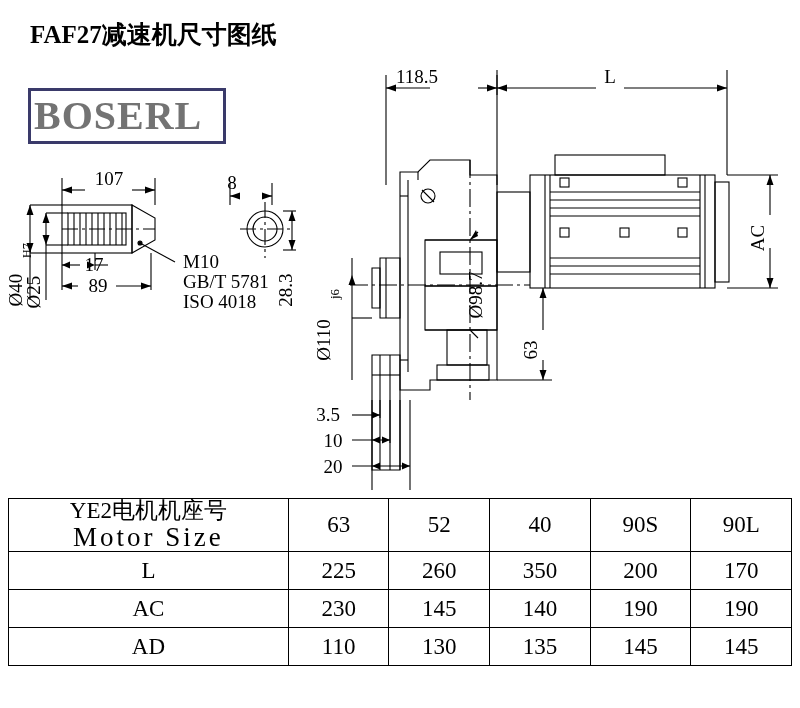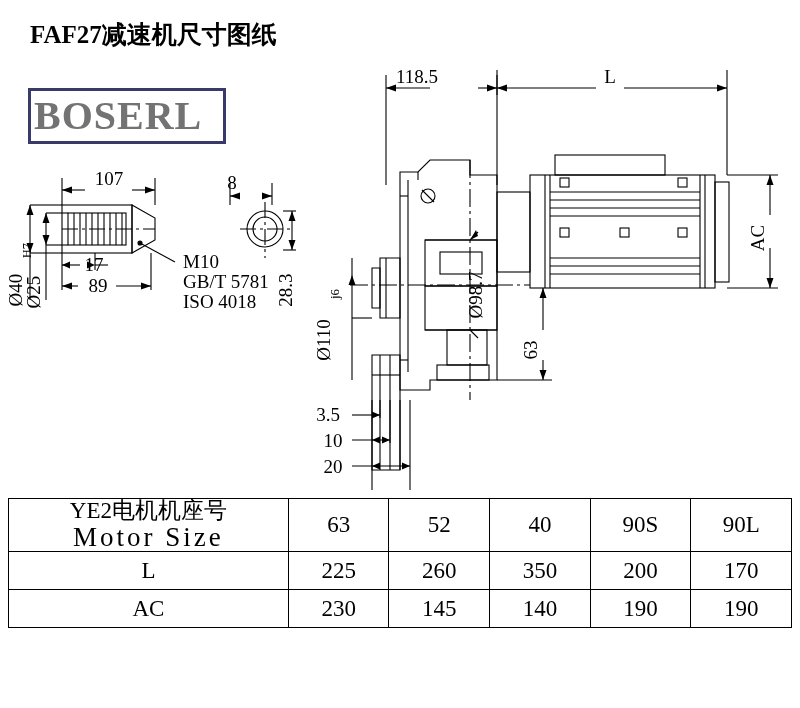--- a/index.html
+++ b/index.html
@@ -294,16 +294,24 @@
         <td class="val">170</td>
       </tr>
       <tr>
         <td class="rowlabel">AC</td>
         <td class="val">230</td>
         <td class="val">145</td>
         <td class="val">140</td>
         <td class="val">190</td>
         <td class="val">190</td>
       </tr>
+      <tr>
+        <td class="rowlabel">AD</td>
+        <td class="val">110</td>
+        <td class="val">130</td>
+        <td class="val">135</td>
+        <td class="val">145</td>
+        <td class="val">145</td>
+      </tr>
     </tbody>
   </table>
 
 </div>
 
 </body></html>

